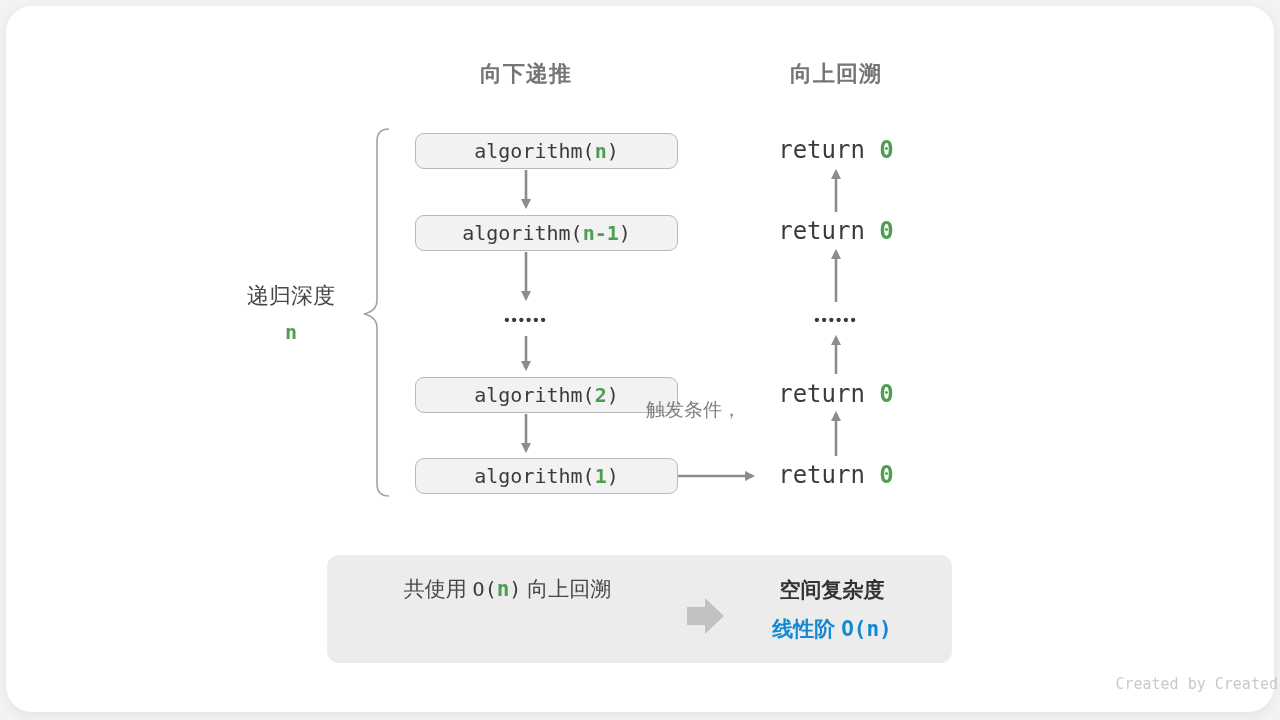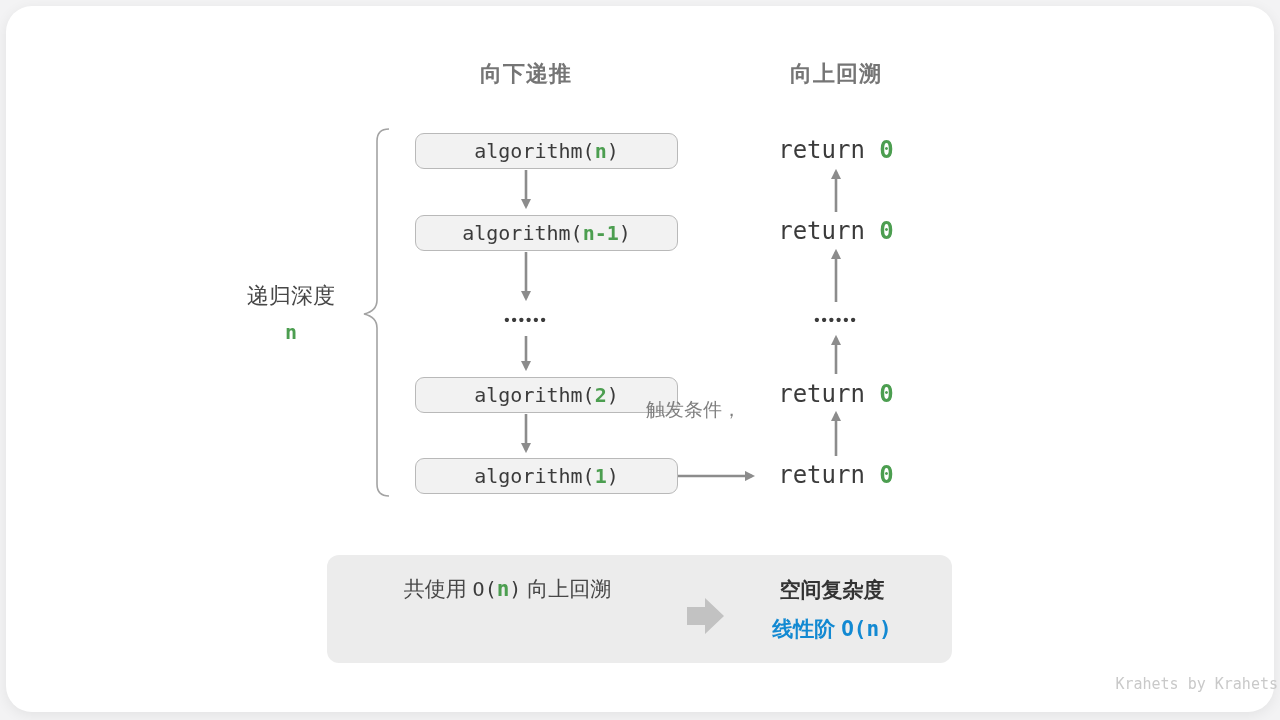--- a/index.html
+++ b/index.html
@@ -144,14 +144,14 @@
 
   <svg class="abs big-arrow" width="40" height="40" viewBox="0 0 40 40">
     <polygon points="1,11 19,11 19,2 38,20 19,38 19,29 1,29"></polygon>
   </svg>
 
   <div class="abs sum-right">
     <div class="sum-title">空间复杂度</div>
     <div class="sum-result"><span>线性阶 </span><span class="mono">O(n)</span></div>
   </div>
 
-  <div class="abs credit">Krahets by Krahets</div>
+  <div class="abs credit">Created by Created</div>
 </div>
 
 </body></html>

